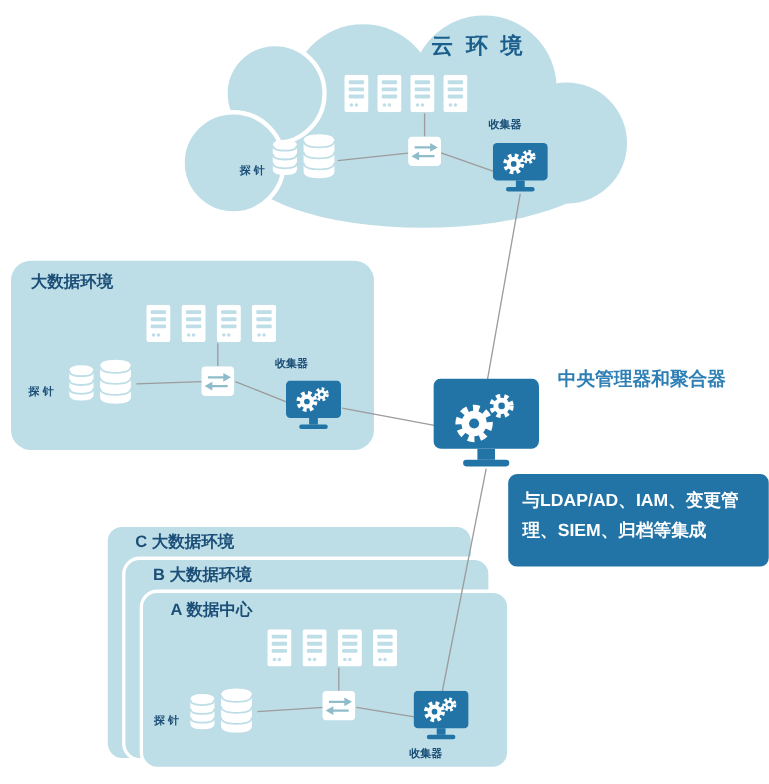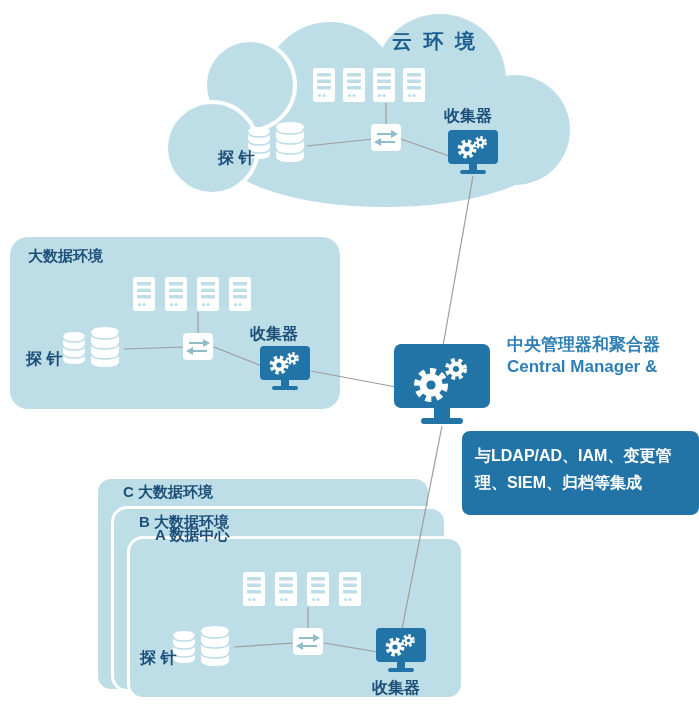--- a/index.html
+++ b/index.html
@@ -7,24 +7,24 @@
   .stage { position:relative; width:699px; height:713px; background:#fff; overflow:hidden;text-decoration:underline; }
   .panel { position:absolute; background:#bddde7; border-radius:18px; z-index:1; }
   #bigdata-panel { left:10px; top:237px; width:330px; height:172px; }
   .dc { border:3px solid #fff; border-radius:16px; }
   #dcC { left:95px;  top:476px; width:336px; height:216px; }
   #dcB { left:111px; top:506px; width:336px; height:186px; }
   #dcA { left:127px; top:536px; width:337px; height:164px; }
   .cloud-shape { position:absolute; left:160px; top:0; z-index:1; }
   .connectors { position:absolute; left:0; top:0; z-index:2; pointer-events:none; }
   .item { position:absolute; z-index:3; line-height:0; }
-  .lbl { position:absolute; z-index:3; font-weight:bold; color:#1c4f78; font-size:16px; white-space:nowrap; }
+  .lbl { position:absolute; z-index:3; font-weight:bold; color:#1c4f78; font-size:10px; white-space:nowrap; }
   .panel-title { font-size:15px; }
   .cloud-title { font-size:20px; letter-spacing:3px; color:#1b5e8c; }
-  .cm-label { left:507px; top:334px; color:#2e7fb5; font-size:17px; line-height:22px; }
+  .cm-label { left:507px; top:334px; color:#2e7fb5; font-size:17px; line-height:22px;text-align:right; }
   .integration-box { position:absolute; left:462px; top:431px; width:237px; height:84px;
     background:#2374a6; border-radius:8px; z-index:3; color:#fff; font-weight:bold;
     font-size:16px; padding:11px 0 0 13px; line-height:27px; white-space:nowrap; }
 </style>
 </head>
 <body>
 
 <svg style="position:absolute;width:0;height:0" aria-hidden="true">
   <defs>
     <symbol id="sym-server" viewBox="0 0 22 34">
@@ -160,31 +160,30 @@
   <div class="lbl" style="left:250px;top:324px">收集器</div>
   <div class="item" style="left:260px;top:346px"><svg width="50" height="46">
         <use href="#sym-collector"></use>
       </svg></div>
 
   <div class="item" style="left:394px;top:344px"><svg width="96" height="86">
         <use href="#sym-cm"></use>
       </svg></div>
   <div class="lbl cm-label">
     <div>中央管理器和聚合器</div>
-    <div>Central Manager &amp;</div>
   </div>
 
   <div class="integration-box">
     <div>与LDAP/AD、IAM、变更管</div>
     <div>理、SIEM、归档等集成</div>
   </div>
 
   <div class="lbl panel-title" style="left:123px;top:483px">C 大数据环境</div>
   <div class="lbl panel-title" style="left:139px;top:513px">B 大数据环境</div>
-  <div class="lbl panel-title" style="left:155px;top:526px">A 数据中心</div>
+  <div class="lbl panel-title" style="left:155px;top:545px">A 数据中心</div>
 
   <div class="item" style="left:243px;top:572px"><svg width="22" height="34">
         <use href="#sym-server"></use>
       </svg></div>
   <div class="item" style="left:275px;top:572px"><svg width="22" height="34">
         <use href="#sym-server"></use>
       </svg></div>
   <div class="item" style="left:307px;top:572px"><svg width="22" height="34">
         <use href="#sym-server"></use>
       </svg></div>

